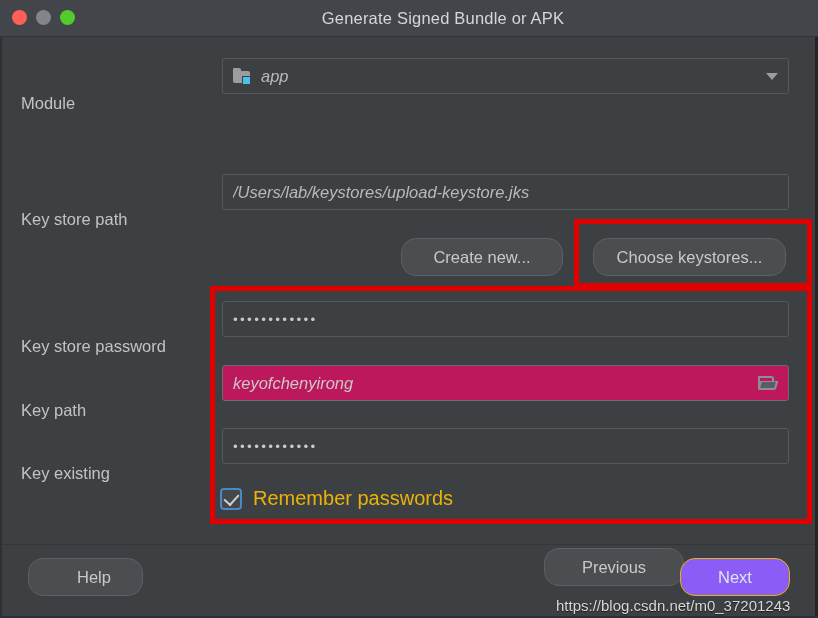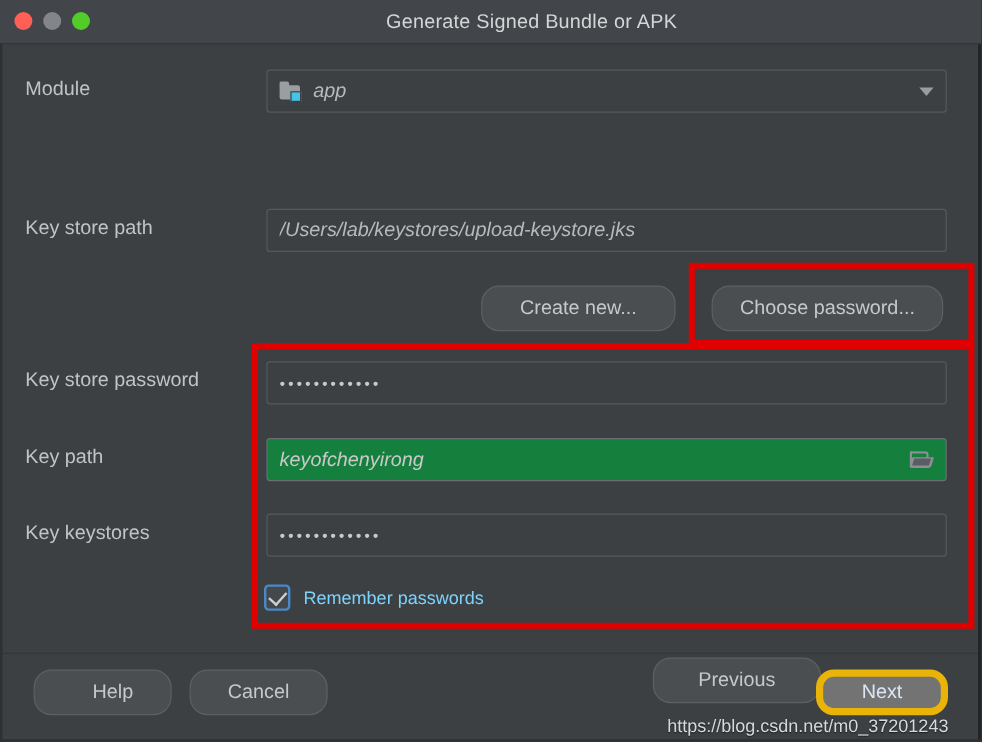--- a/index.html
+++ b/index.html
@@ -67,36 +67,37 @@
     background: #3c4043;
     border-left: 1px solid #333639;
     box-sizing: border-box;
   }
 
   .row-label {
     position: absolute;
     color: #c3c3c3;
     font-size: 16.5px;
     white-space: nowrap;
+    margin-top: 29px;
   }
 
   .field {
     position: absolute;
     box-sizing: border-box;
     background: #3c4043;
     border: 1px solid #56595c;
     border-radius: 3px;
     color: #b9b9b9;
     font-size: 16.5px;
     display: flex;
     align-items: center;
     padding: 0 10px;
   }
   .field.light {
-    background: #15803d;
+    background: #be185d;
     border-color: #6a6e72;
     color: #c9c9c9;
   }
   .field .val { flex: 1 1 auto; white-space: nowrap; overflow: hidden; font-style: italic; }
 
   .dots-value {
     letter-spacing: 2.5px;
     font-size: 13px;
     color: #c9c9c9;
   }
@@ -179,22 +180,22 @@
     border-radius: 15px;
     color: #c8c8c8;
     font-size: 16.5px;
     display: flex;
     align-items: center;
     justify-content: center;
     cursor: default;
     white-space: nowrap;
   }
   .btn.primary {
-    background: #737373;
-    border: 6px solid #eab308;
+    background: #8b5cf6;
+    border: 1px solid #eab308;
     color: #dbe6f2;
   }
 
   
   .cb-wrap {
     position: absolute;
     display: flex;
     align-items: center;
     gap: 11px;
   }
@@ -209,22 +210,22 @@
   }
   .checkbox .mark {
     position: absolute;
     left: 5px; top: 1px;
     width: 7px; height: 12px;
     border: solid #d0d0d0;
     border-width: 0 2.4px 2.4px 0;
     transform: rotate(42deg);
   }
   .cb-label {
-    color: #7dd3fc;
-    font-size: 15px;
+    color: #eab308;
+    font-size: 20px;
     white-space: nowrap;
   }
 
   
   .footer {
     position: absolute;
     left: 0; top: 544px;
     width: 818px;
     height: 74px;
     background: #3c4043;
@@ -296,54 +297,53 @@
       <span class="val">app</span>
       <span class="combo-arrow"></span>
     </div>
 
     <div class="row-label" style="left:20px; top:144px;">Key store path</div>
     <div class="field" style="left:221px; top:137px; width:567px; height:36px;">
       <span class="val">/Users/lab/keystores/upload-keystore.jks</span>
     </div>
 
     <div class="btn" style="left:400px; top:201px; width:162px; height:38px;">Create new...</div>
-    <div class="btn" style="left:592px; top:201px; width:193px; height:38px;">Choose password...</div>
+    <div class="btn" style="left:592px; top:201px; width:193px; height:38px;">Choose keystores...</div>
 
     <div class="row-label" style="left:20px; top:271px;">Key store password</div>
     <div class="field" style="left:221px; top:264px; width:567px; height:36px;">
       <span class="val dots-value">••••••••••••</span>
     </div>
 
     <div class="row-label" style="left:20px; top:335px;">Key path</div>
     <div class="field light" style="left:221px; top:328px; width:567px; height:36px;">
       <span class="val">keyofchenyirong</span>
       <span class="folder-open-icon">
         <span class="fo-back"></span>
         <span class="fo-front"></span>
         <span class="fo-cut"></span>
       </span>
     </div>
 
-    <div class="row-label" style="left:20px; top:398px;">Key keystores</div>
+    <div class="row-label" style="left:20px; top:398px;">Key existing</div>
     <div class="field" style="left:221px; top:391px; width:567px; height:36px;">
       <span class="val dots-value">••••••••••••</span>
     </div>
 
     <div class="cb-wrap" style="left:219px; top:450px;">
       <span class="checkbox">
         <span class="mark"></span>
       </span>
       <span class="cb-label">Remember passwords</span>
     </div>
 
   </div>
 
   <div class="footer">
     <div class="btn" style="left:27px; top:13px; width:115px; height:38px;padding-left:17px;">Help</div>
-    <div class="btn" style="left:157px; top:13px; width:115px; height:38px;">Cancel</div>
     <div class="btn" style="left:543px; top:3px; width:140px; height:38px;">Previous</div>
     <div class="btn primary" style="left:679px; top:13px; width:110px; height:38px;">Next</div>
   </div>
 
   <div class="redbox" style="left:574px; top:219px; width:238px; height:69px;"></div>
   <div class="redbox" style="left:210px; top:286px; width:602px; height:238px;"></div>
 
   <div class="watermark" style="left:556px; top:586px;margin-top:11px;">https://blog.csdn.net/m0_37201243</div>
 
   <div class="edge-left"></div>

